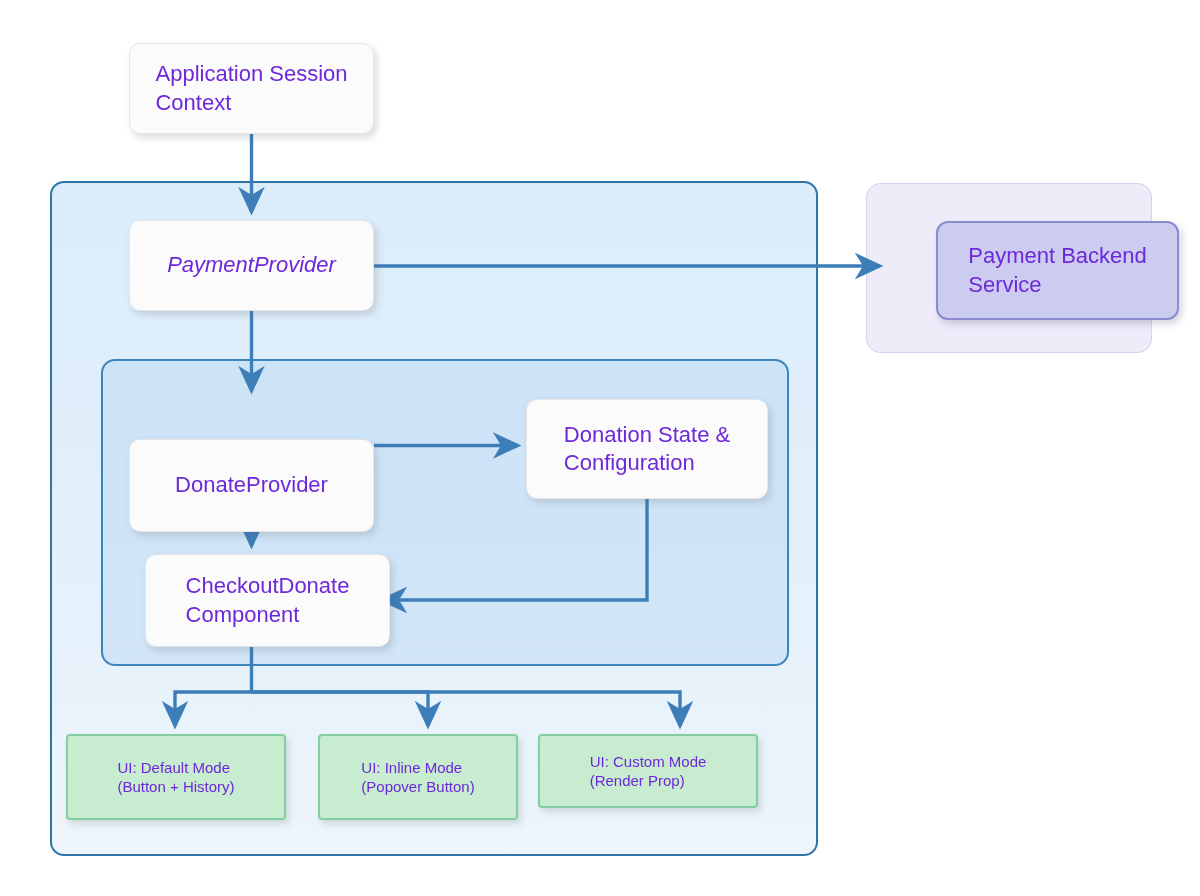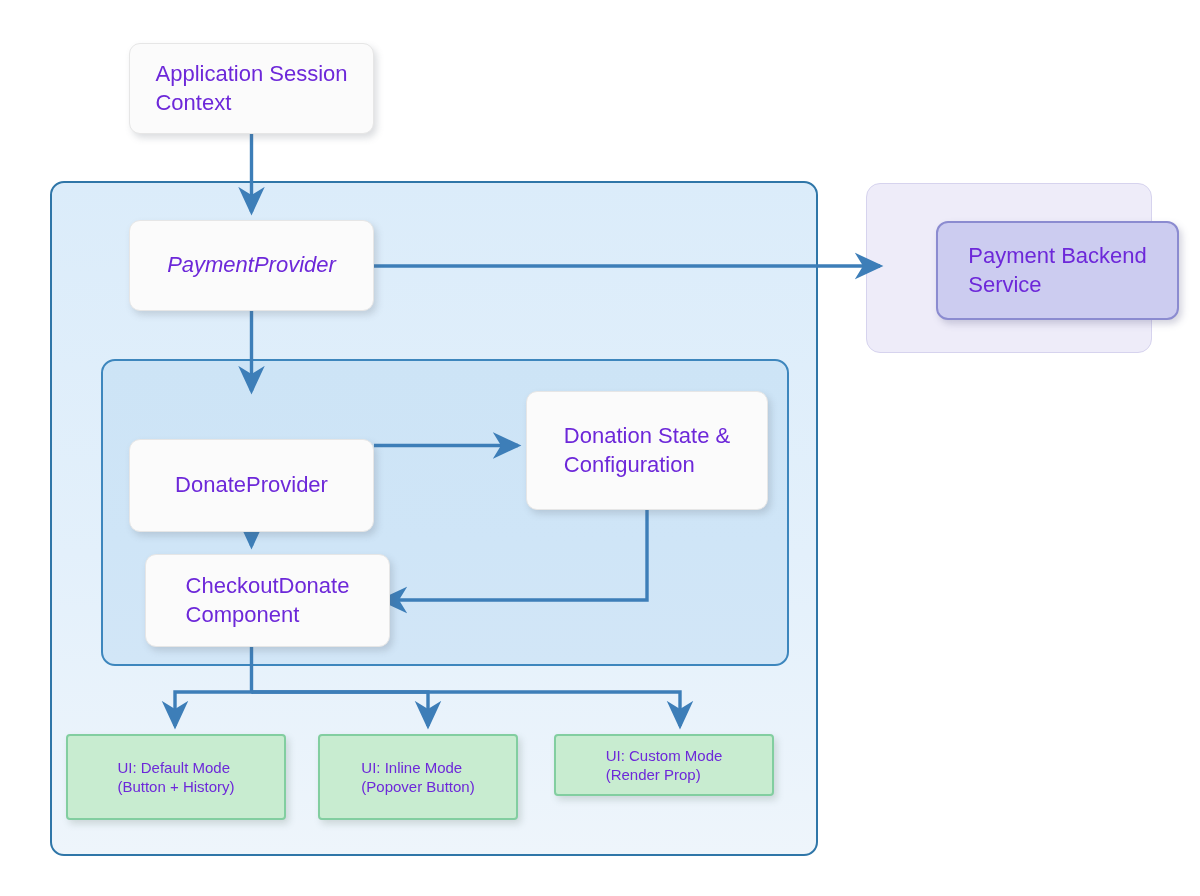--- a/index.html
+++ b/index.html
@@ -84,26 +84,26 @@
     border: 2px solid #82ceA0;
     box-shadow: 3px 4px 7px rgba(90,115,100,0.22);
     font-size: 15px;
     border-radius: 4px;
   }
 
   
   #node-app-session   { left:129px; top:43px;  width:245px; height:91px; }
   #node-payment-prov  { left:129px; top:220px; width:245px; height:91px;font-style:italic; }
   #node-donate-prov   { left:129px; top:399px; width:245px; height:93px;margin-top:40px; }
-  #node-donation-state{ left:526px; top:391px; width:242px; height:119px; }
+  #node-donation-state{ left:526px; top:399px; width:242px; height:100px; }
   #node-checkout      { left:129px; top:554px; width:245px; height:93px;margin-left:16px; }
   #node-backend       { left:888px; top:221px; width:243px; height:99px;margin-left:48px; }
   #node-ui-default    { left:66px;  top:734px; width:220px; height:86px; }
   #node-ui-inline     { left:318px; top:734px; width:200px; height:86px; }
-  #node-ui-custom     { left:554px; top:734px; width:220px; height:62px; }
+  #node-ui-custom     { left:538px; top:734px; width:220px; height:74px; }
 
   
   #wires {
     position: absolute;
     left: 0; top: 0;
     width: 1200px;
     height: 896px;
     pointer-events: none;
   }
 </style>

